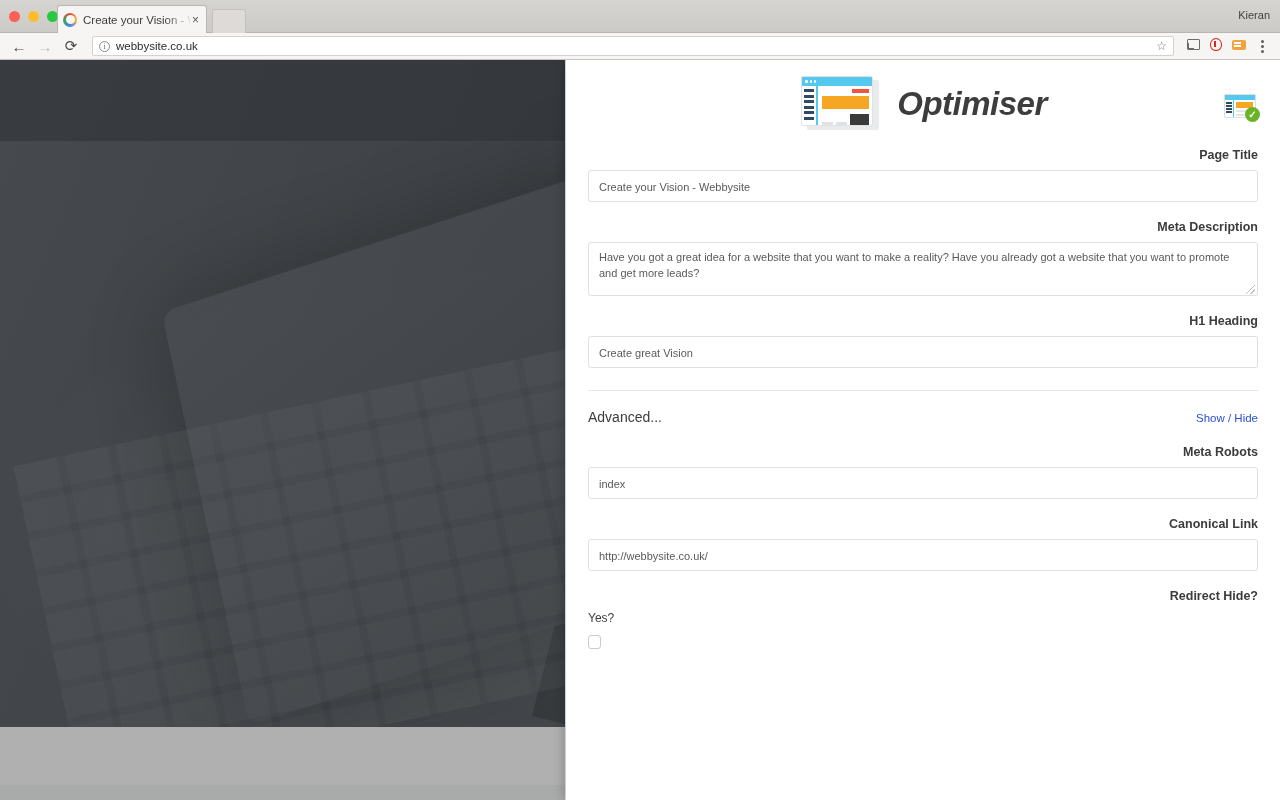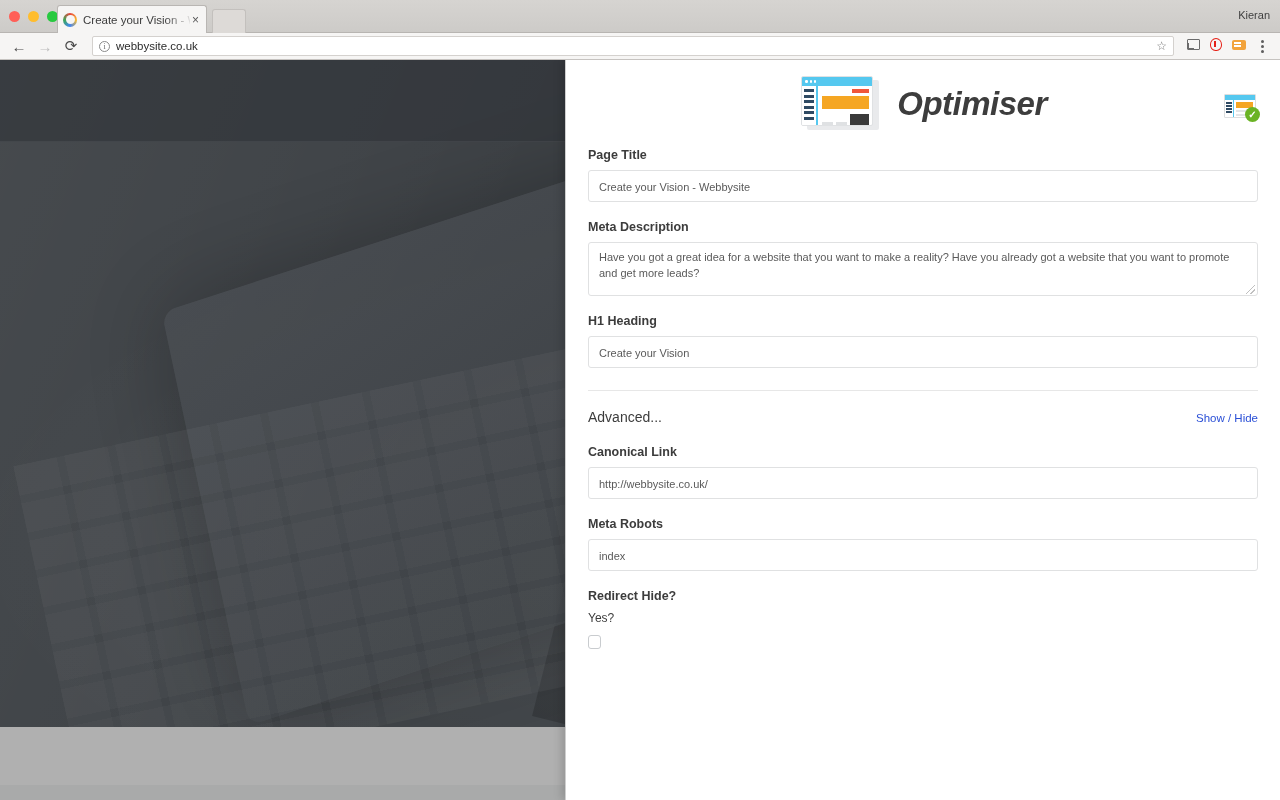--- a/index.html
+++ b/index.html
@@ -239,21 +239,21 @@
   .hb-check {
     position: absolute; right: 0; bottom: 0; width: 15px; height: 15px;
     background: #6ab324; border-radius: 50%;
     color: #fff; font-size: 10px; line-height: 15px; text-align: center; font-weight: bold;
   }
 
   .panel-body { padding: 0 22px; }
   .field { margin-bottom: 18px; }
   .field-label {
     font-size: 12.5px; color: #3c3c3c; font-weight: bold;
-    margin-bottom: 8px; display: block;
+    margin-bottom: 8px; display: block; text-align: right;
   }
   .txt-input {
     width: 100%; height: 32px;
     border: 1px solid #e0e1e2; border-radius: 3px;
     background: #fff; font-size: 11px; color: #5a5a5a;
     padding: 0 10px; line-height: 32px;
   }
   .txt-area {
     width: 100%; height: 54px;
     border: 1px solid #e0e1e2; border-radius: 3px;
@@ -430,38 +430,38 @@
       <div class="field">
         <label class="field-label">Meta Description</label>
         <div class="txt-area">
           <span>Have you got a great idea for a website that you want to make a reality? Have you already got a website that you want to promote and get more leads?</span>
           <span class="resize-grip"></span>
         </div>
       </div>
 
       <div class="field">
         <label class="field-label">H1 Heading</label>
-        <div class="txt-input">Create your Vision</div>
+        <div class="txt-input">Create great Vision</div>
       </div>
 
       <div class="divider"></div>
 
       <div class="adv-row">
         <span class="adv-title">Advanced...</span>
         <a href="#" class="adv-link">Show / Hide</a>
       </div>
 
       <div class="field">
+        <label class="field-label">Meta Robots</label>
+        <div class="txt-input">index</div>
+      </div>
+
+      <div class="field">
         <label class="field-label">Canonical Link</label>
         <div class="txt-input">http://webbysite.co.uk/</div>
-      </div>
-
-      <div class="field">
-        <label class="field-label">Meta Robots</label>
-        <div class="txt-input">index</div>
       </div>
 
       <div class="field">
         <label class="field-label">Redirect Hide?</label>
         <div class="sub-label">Yes?</div>
         <span class="chk"></span>
       </div>
 
 
     </div>

